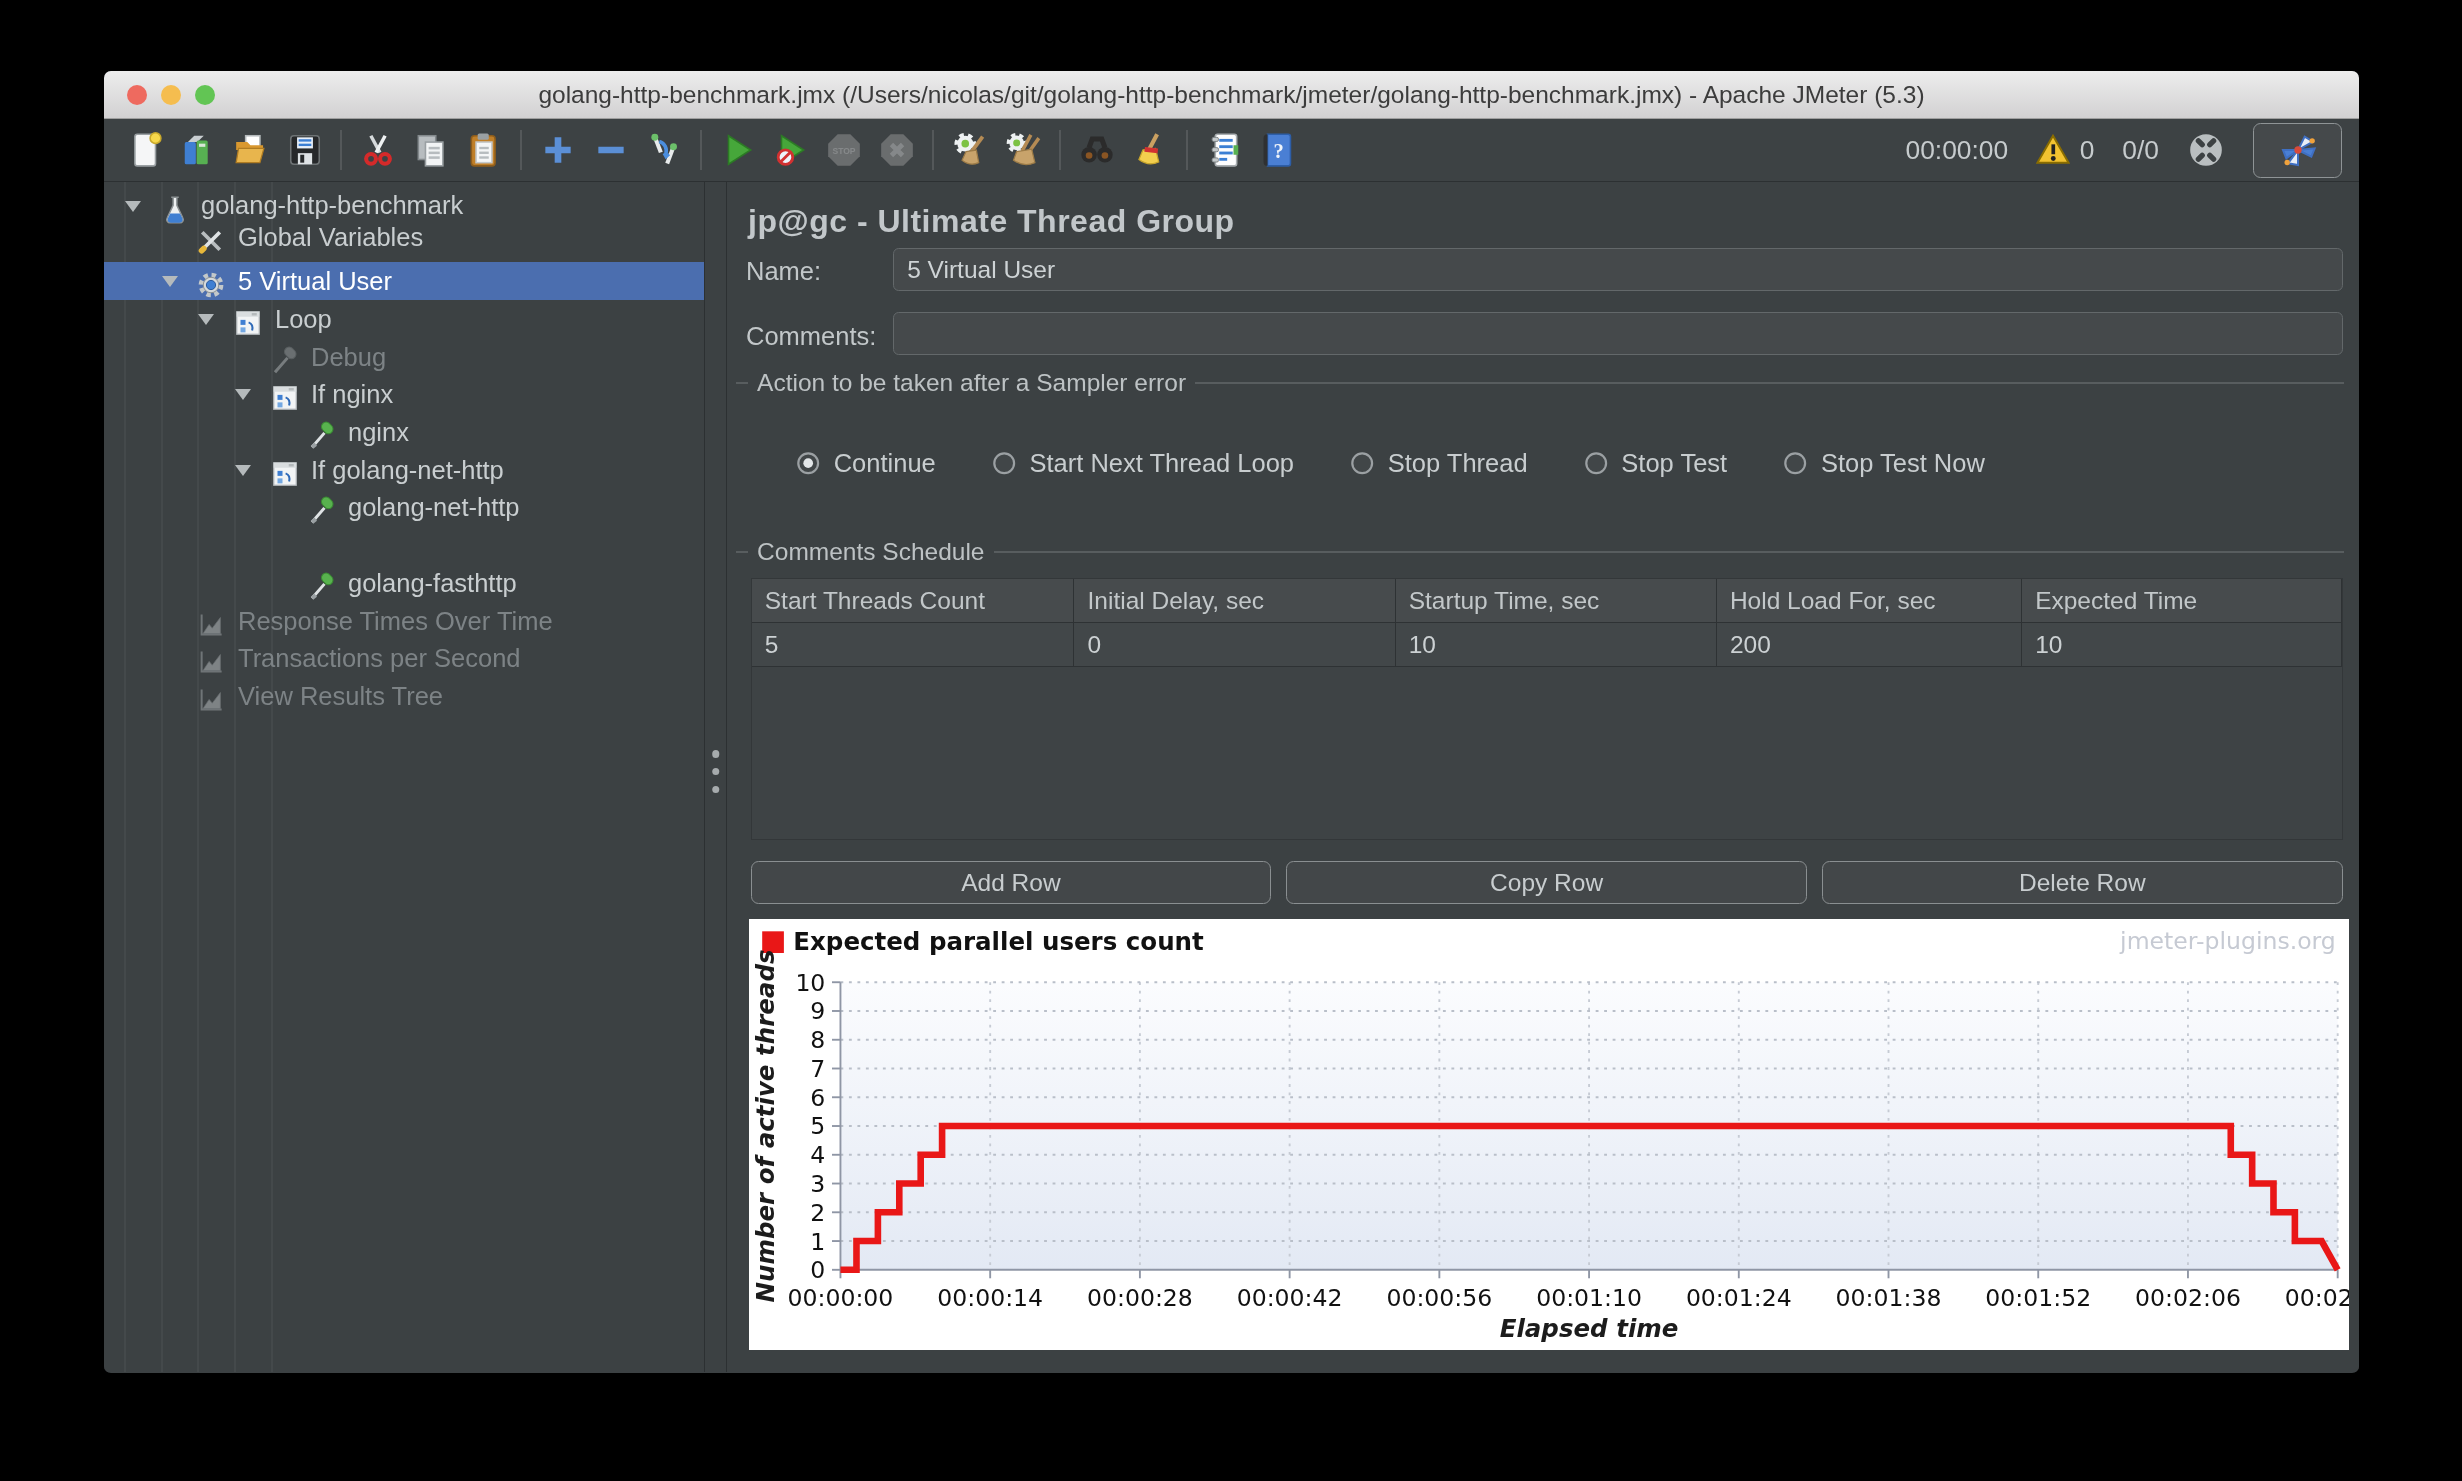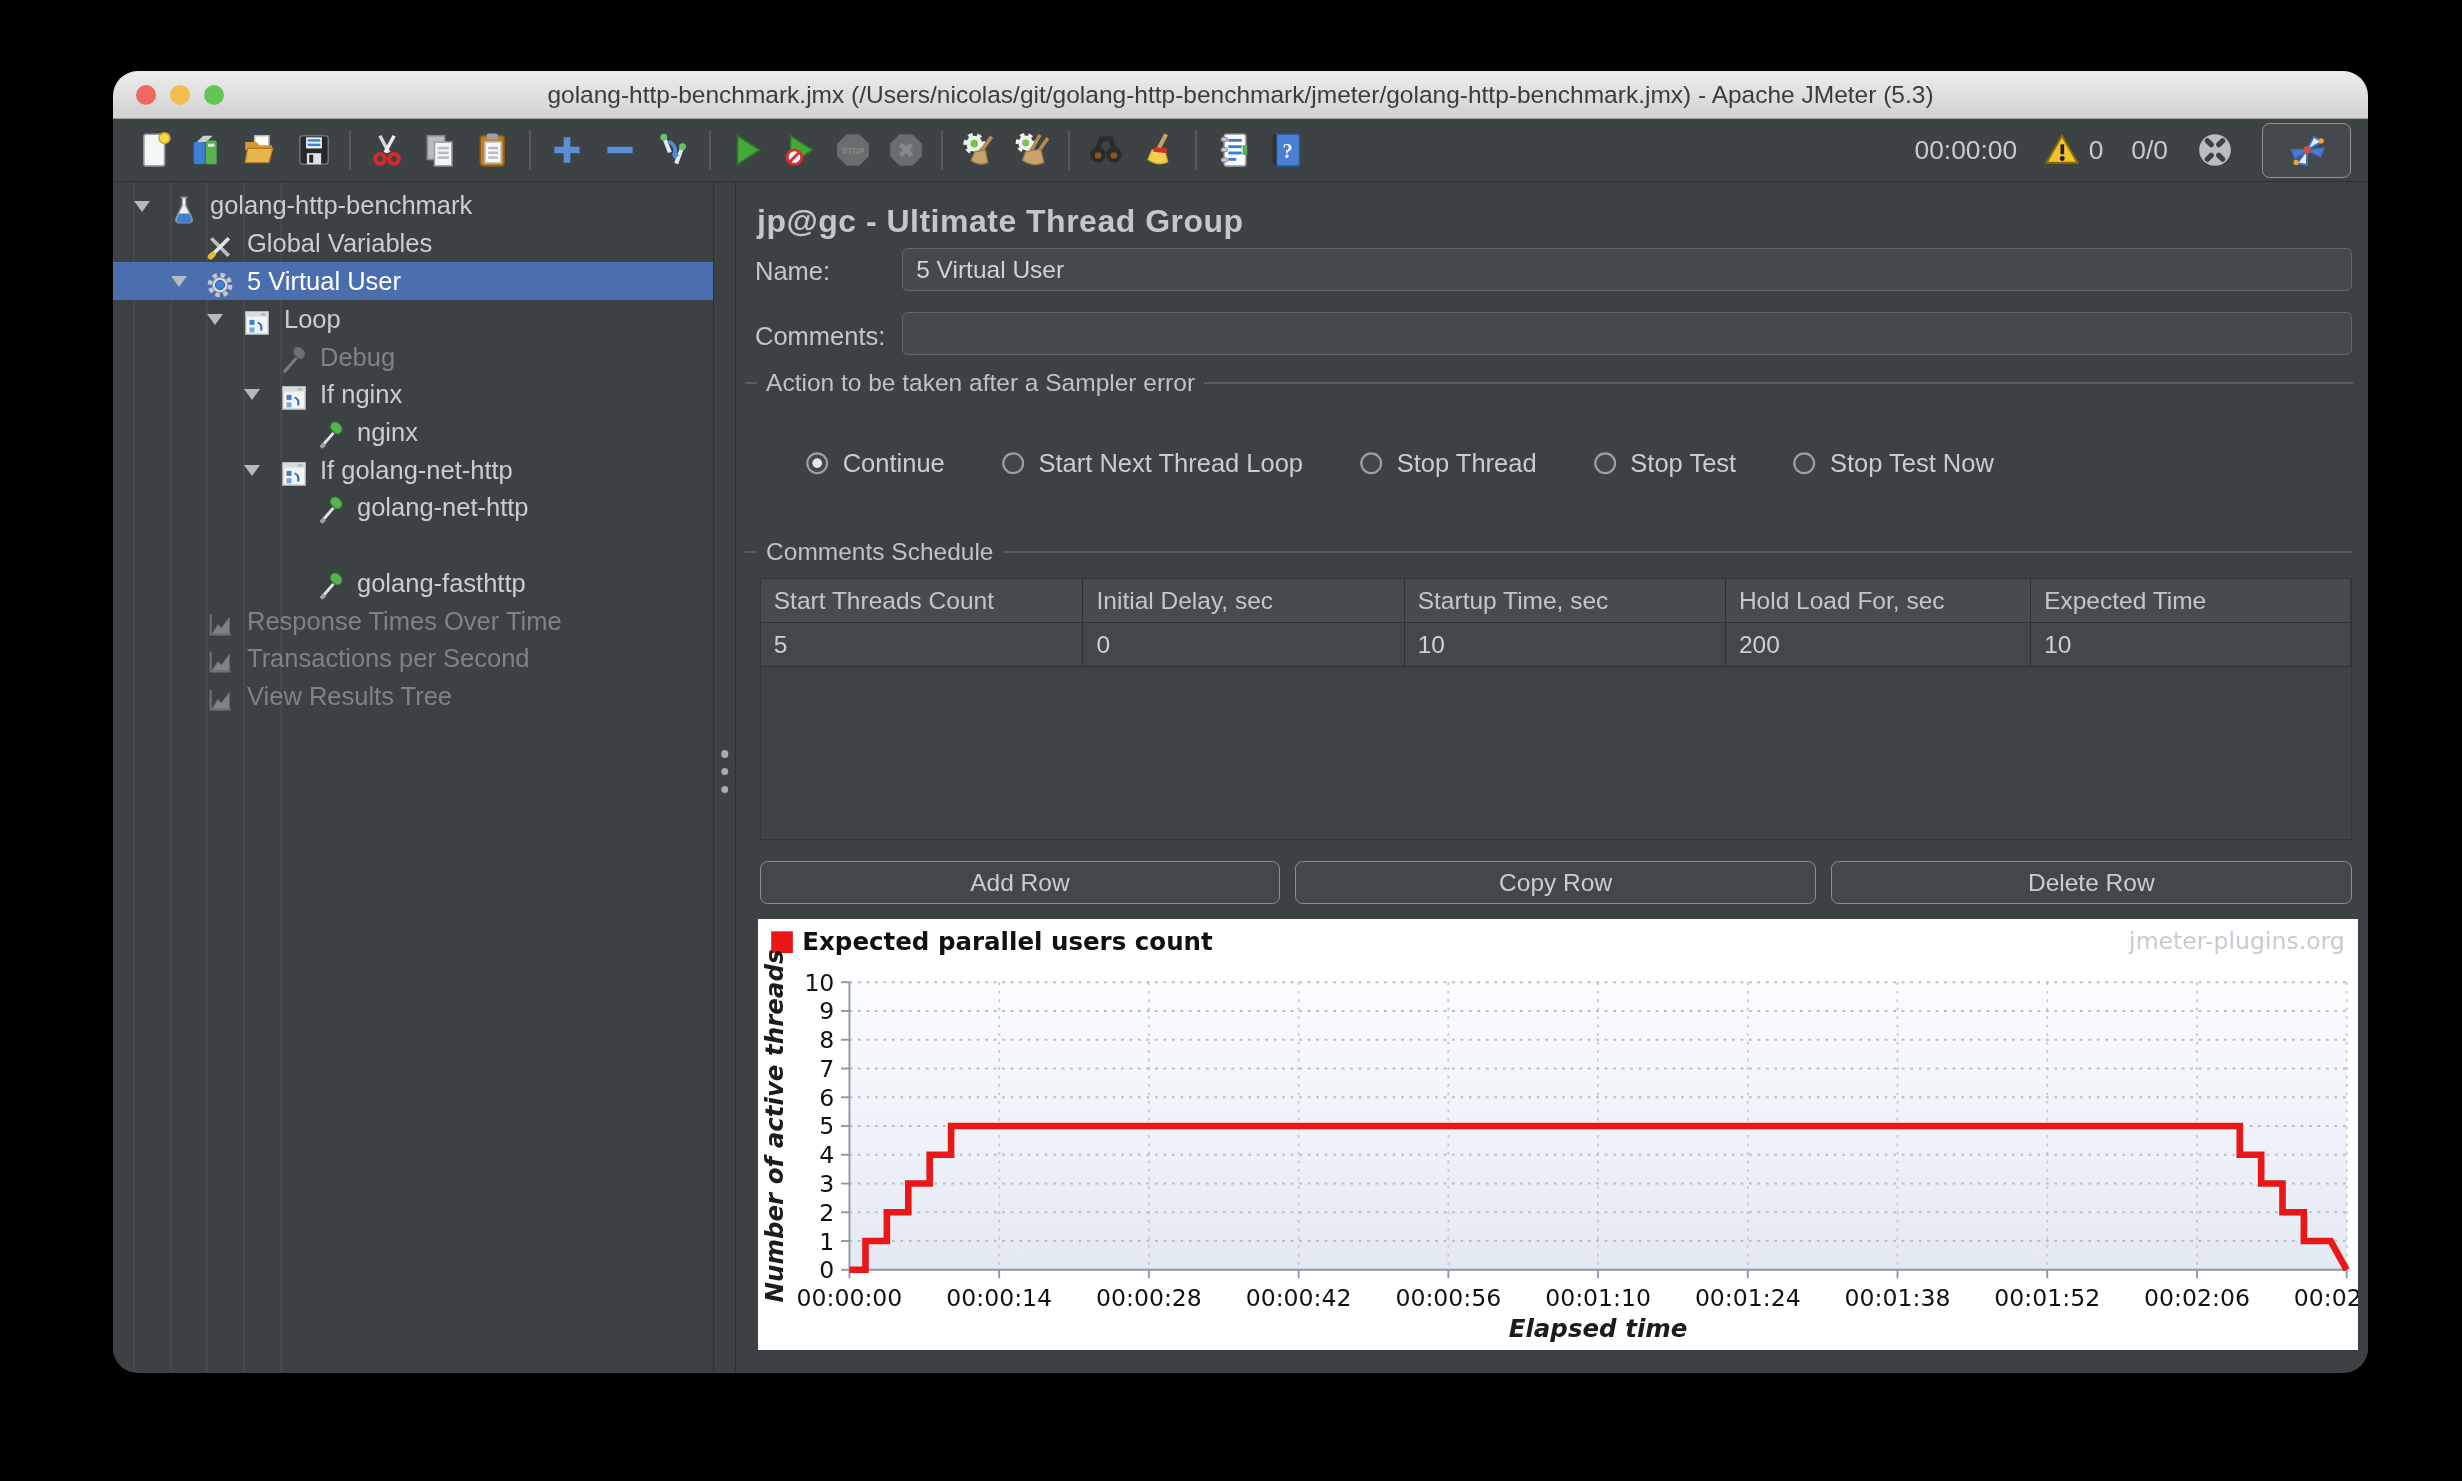--- a/index.html
+++ b/index.html
@@ -1,18 +1,18 @@
 <!DOCTYPE html>
 <html style="font-size:15px"><head>
 <meta charset="utf-8">
 <style>
   html,body{margin:0;padding:0;width:2462px;height:1482px;background:#000;overflow:hidden;
             font-family:"Liberation Sans",sans-serif;-webkit-font-smoothing:antialiased;}
-  .window{position:absolute;left:104px;top:71px;width:2255px;height:1302px;border-radius:25px;
-          background:#3c4143;overflow:hidden;box-shadow:0 13.2px 57px rgba(0,0,0,.8);margin-left:9px;}
+  .window{position:absolute;left:104px;top:71px;width:2255px;height:1302px;border-radius:7px;
+          background:#3c4143;overflow:hidden;box-shadow:0 13.2px 57px rgba(0,0,0,.8);}
   
   .titlebar{height:47px;background:linear-gradient(#ededed,#d2d1d2);position:relative;border-bottom:0.9px solid #9f9f9f;}
   .lights{position:absolute;left:22.6px;top:14px;display:flex;gap:14px;}
   .light{width:20px;height:20px;border-radius:50%;display:inline-block;}
   .light.red{background:#ee6a5f}.light.yellow{background:#f5bd4f}.light.green{background:#62c554}
   .title{text-align:center;line-height:47px;font-size:24.5px;color:#3c3c3c;white-space:nowrap;}
   
   .toolbar{height:62px;background:#3d4244;border-bottom:1.9px solid #2c3032;display:flex;align-items:center;
            padding:0 15px;position:relative;}
   #tb-left{display:flex;align-items:center;}
@@ -299,21 +299,21 @@
         <div class="trow" style="top: 4.7px;">
           <span class="tri" style="left:21px"></span>
           <span style="position:absolute;left:56px;top:3.8px;">
             <svg class="nicon" viewBox="0 0 24 24" width="30" height="30">
               <path d="M9 2.5 h6 M10.5 2.5 h3 v6.5 l4.8 10.2 a2.6 2.6 0 0 1-2.4 3.8 h-7.8 a2.6 2.6 0 0 1-2.4-3.8 L10.5 9 Z" fill="#eef1f2" stroke="#8c9294" stroke-width="1.2"></path>
               <path d="M8.2 15.5 l-2 4 a2.6 2.6 0 0 0 2.4 3.5 h7 a2.6 2.6 0 0 0 2.4-3.5 l-2-4 Z" fill="#3f7fd2"></path>
             </svg>
           </span>
           <span class="tlabel" style="left:97px">golang-http-benchmark</span>
         </div>
-        <div class="trow" style="top: 42px;">
+        <div class="trow" style="top: 36px;">
           <span style="position:absolute;left:92px;top:3.8px;">
             <svg class="nicon" viewBox="0 0 24 24" width="30" height="30">
               <path d="M5 5 L19 19" stroke="#b9bec0" stroke-width="3"></path>
               <path d="M19 5 L5 19" stroke="#dfe3e5" stroke-width="3"></path>
               <rect x="2" y="16.5" width="7" height="4.6" rx="2.2" transform="rotate(-45 5.5 19)" fill="#e7b73a"></rect>
             </svg>
           </span>
           <span class="tlabel" style="left:134px">Global Variables</span>
         </div>
         <div class="trow sel" style="top: 80px;">

